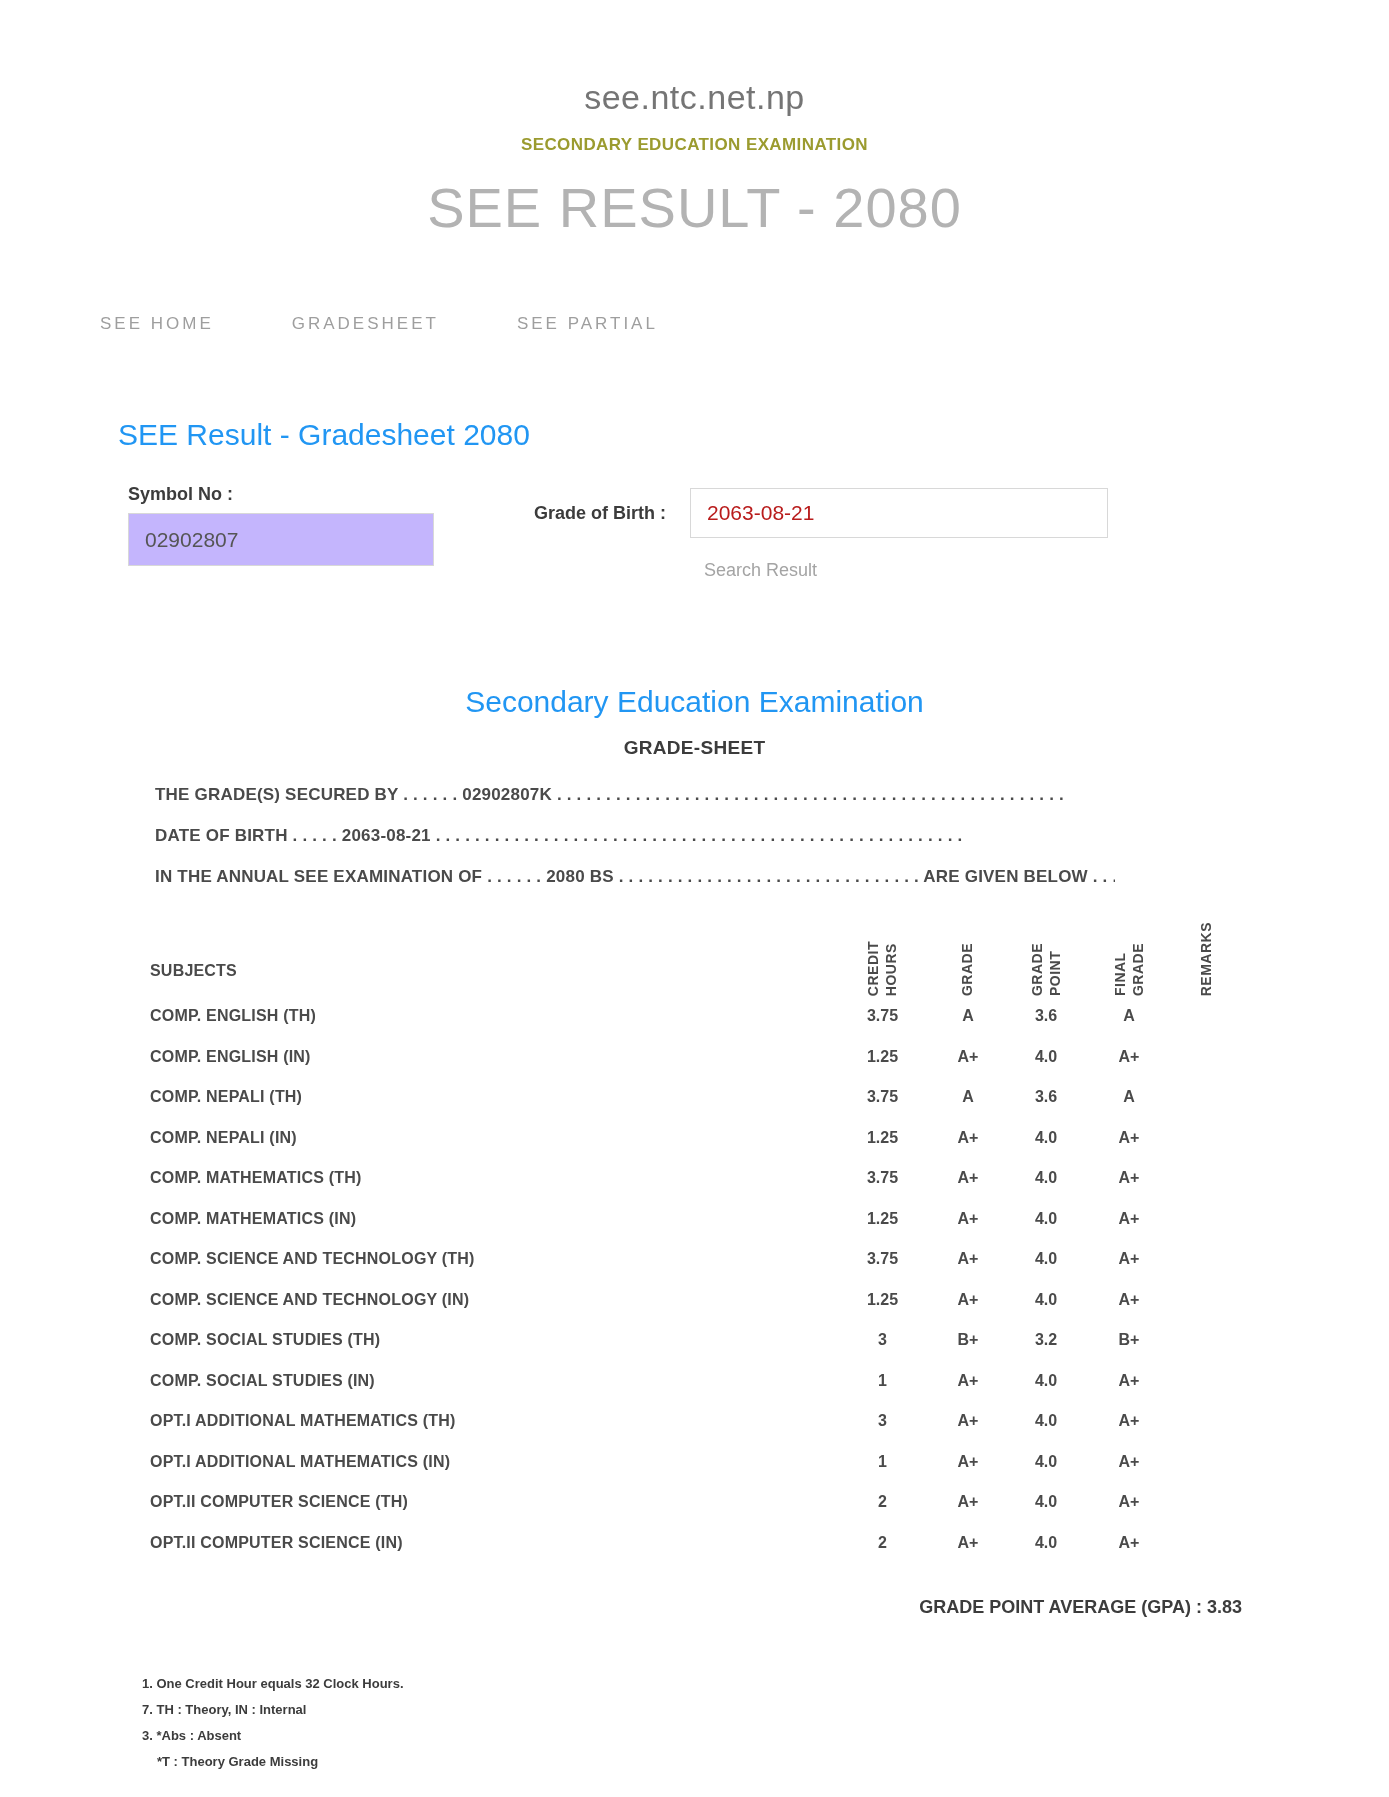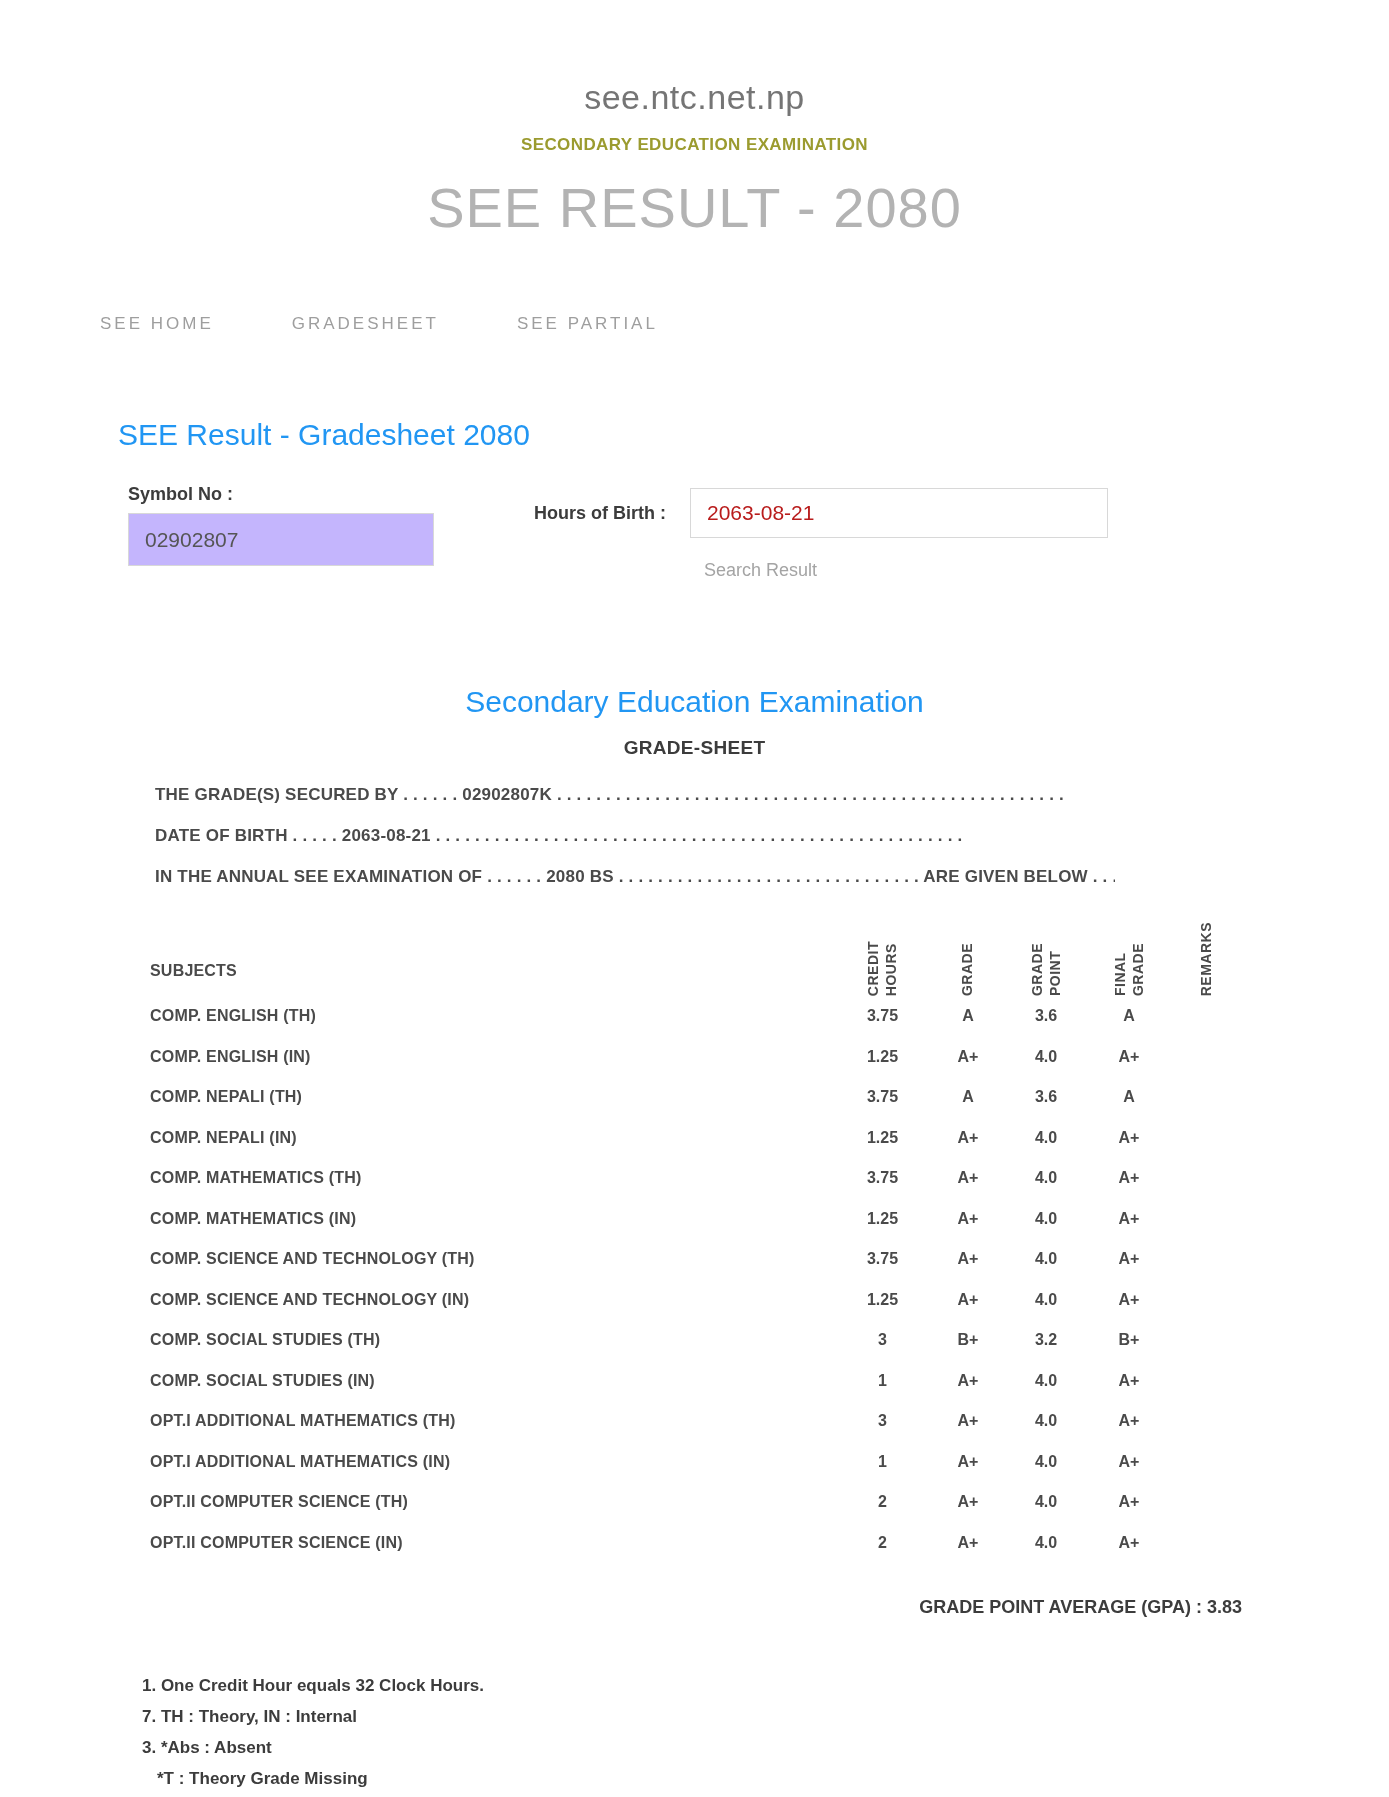--- a/index.html
+++ b/index.html
@@ -76,21 +76,21 @@
     letter-spacing: 0.5px; line-height: 1.25;
   }
   .gt-row { height: 40.5px; align-items: center; }
   .gt-cell-subject { font-size: 16px; font-weight: 700; color: #4a4a4a; letter-spacing: 0.2px; }
   .gt-cell { font-size: 16px; font-weight: 700; color: #4a4a4a; text-align: center; }
 
   .gpa-line { margin: 34px 0 0 150px; width: 1092px; text-align: right; font-size: 18px; font-weight: 700; color: #3c3c3c; }
 
   
   .notes { margin: 58px 0 0 142px; }
-  .note { font-size: 17px; font-weight: 700; color: #3c3c3c; margin-bottom: 11px; }
+  .note { font-size: 13px; font-weight: 700; color: #3c3c3c; margin-bottom: 11px; }
   .note.indent { padding-left: 15px; }
 </style>
 </head>
 <body>
 
 <div class="page">
 
   <div class="site-header">
     <div class="site-name">see.ntc.net.np</div>
     <div class="site-subtitle">SECONDARY EDUCATION EXAMINATION</div>
@@ -105,21 +105,21 @@
 
   <h1 class="form-title">SEE Result - Gradesheet 2080</h1>
 
   <div class="form-area">
     <div class="form-left">
       <label class="field-label">Symbol No :</label>
       <input type="text" value="02902807" style="">
     </div>
     <div class="form-right">
       <div class="dob-row">
-        <label class="field-label">Hours of Birth :</label>
+        <label class="field-label">Grade of Birth :</label>
         <input type="text" value="2063-08-21" style="">
       </div>
       <button class="search-btn">Search Result</button>
     </div>
   </div>
 
   <div class="result-title">Secondary Education Examination</div>
   <div class="result-subtitle">GRADE-SHEET</div>
 
   <div class="dotted-lines">

